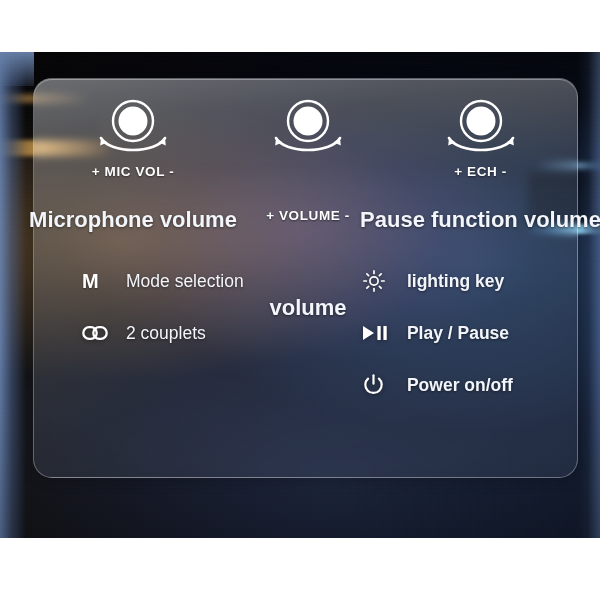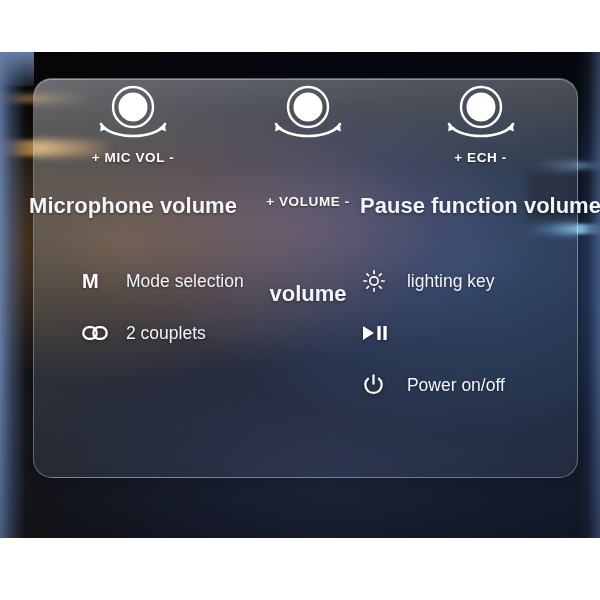--- a/index.html
+++ b/index.html
@@ -105,21 +105,21 @@
     box-shadow:inset 0 1px 0 rgba(255,255,255,.34), 0 2px 14px rgba(0,0,0,.22);
     backdrop-filter:blur(3px);
   }
   .panel-sheen {
     position:absolute; inset:0; border-radius:19px; pointer-events:none;
     background:linear-gradient(180deg, rgba(255,255,255,.18) 0%, rgba(255,255,255,.03) 22%, rgba(255,255,255,0) 55%);
   }
 
   
   .knob-row {
-    position:absolute; left:0; top:4px; width:100%;
+    position:absolute; left:0; top:18px; width:100%;
     display:flex;
   }
   .knob-cell { position:relative; display:flex; flex-direction:column; align-items:center; }
   .knob-cell.c1 { width:198px; }
   .knob-cell.c2 { width:154px;gap:44px; }
   .knob-cell.c3 { width:193px; }
 
   .knob-graphic { position:relative; width:86px; height:64px; }
   .knob-graphic svg { display:block; }
 
@@ -135,21 +135,21 @@
     text-shadow:0 1px 3px rgba(0,0,0,.5);
   }
 
   
   .list-wrap {
     position:absolute; left:0; top:176px; width:100%;
     display:flex;
   }
   .list-col { display:flex; flex-direction:column; }
   .list-col.left  { width:300px; padding-left:48px; }
-  .list-col.right { width:245px; padding-left:30px; }
+  .list-col.right { width:245px; padding-left:30px;font-weight:bold; }
 
   .list-row {
     display:flex; align-items:center;
     height:52px;
   }
   .list-ico {
     width:44px; flex:0 0 44px;
     display:flex; align-items:center; justify-content:flex-start;
     color:#ffffff;
   }
@@ -275,20 +275,21 @@
           </div>
 
           <div class="list-row">
             <span class="list-ico">
               <svg width="25" height="16" viewBox="0 0 25 16" fill="#ffffff">
                 <path d="M0 1 L0 15 L11 8 Z"></path>
                 <rect x="14.4" y="1" width="3.3" height="14" rx="0.6"></rect>
                 <rect x="20.4" y="1" width="3.3" height="14" rx="0.6"></rect>
               </svg>
             </span>
+            <span class="list-lbl">Play / Pause</span>
           </div>
 
           <div class="list-row">
             <span class="list-ico">
               <svg width="21" height="22" viewBox="0 0 21 22" fill="none" stroke="#ffffff" stroke-width="2.2" stroke-linecap="round">
                 <path d="M5.1 4.6 A8.2 8.2 0 1 0 15.9 4.6"></path>
                 <path d="M10.5 1.3 V9.7"></path>
               </svg>
             </span>
             <span class="list-lbl">Power on/off</span>

